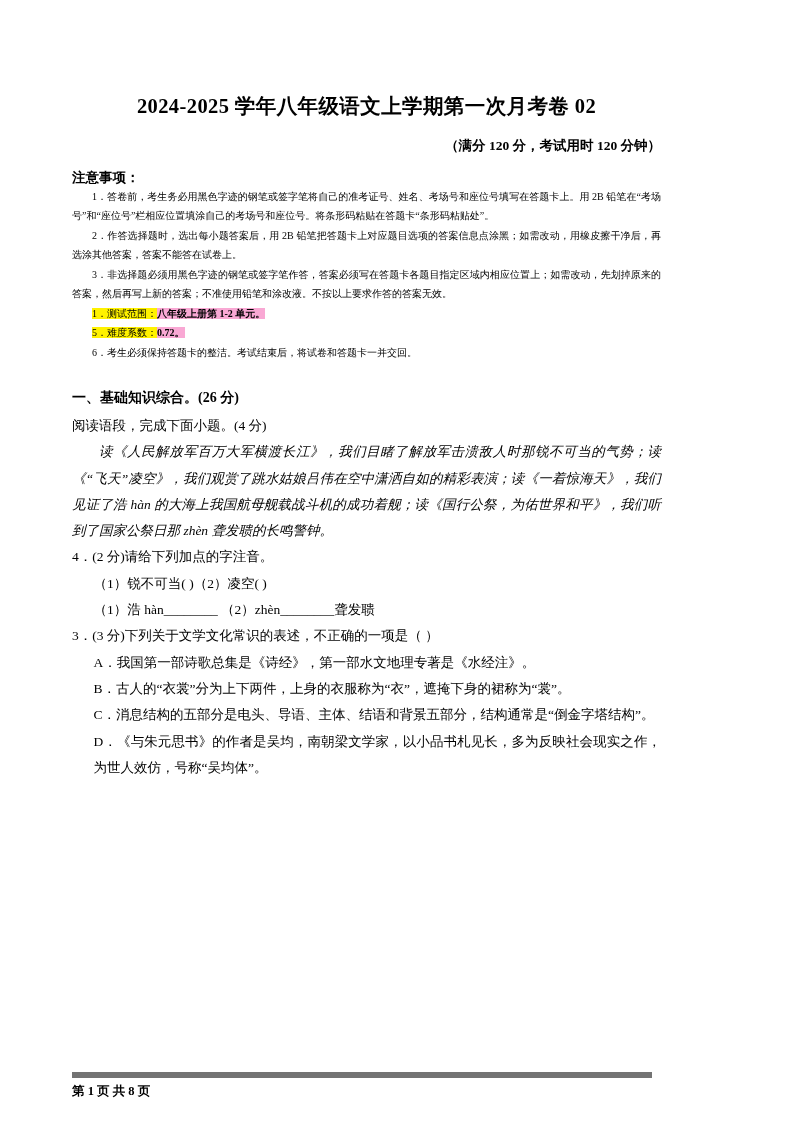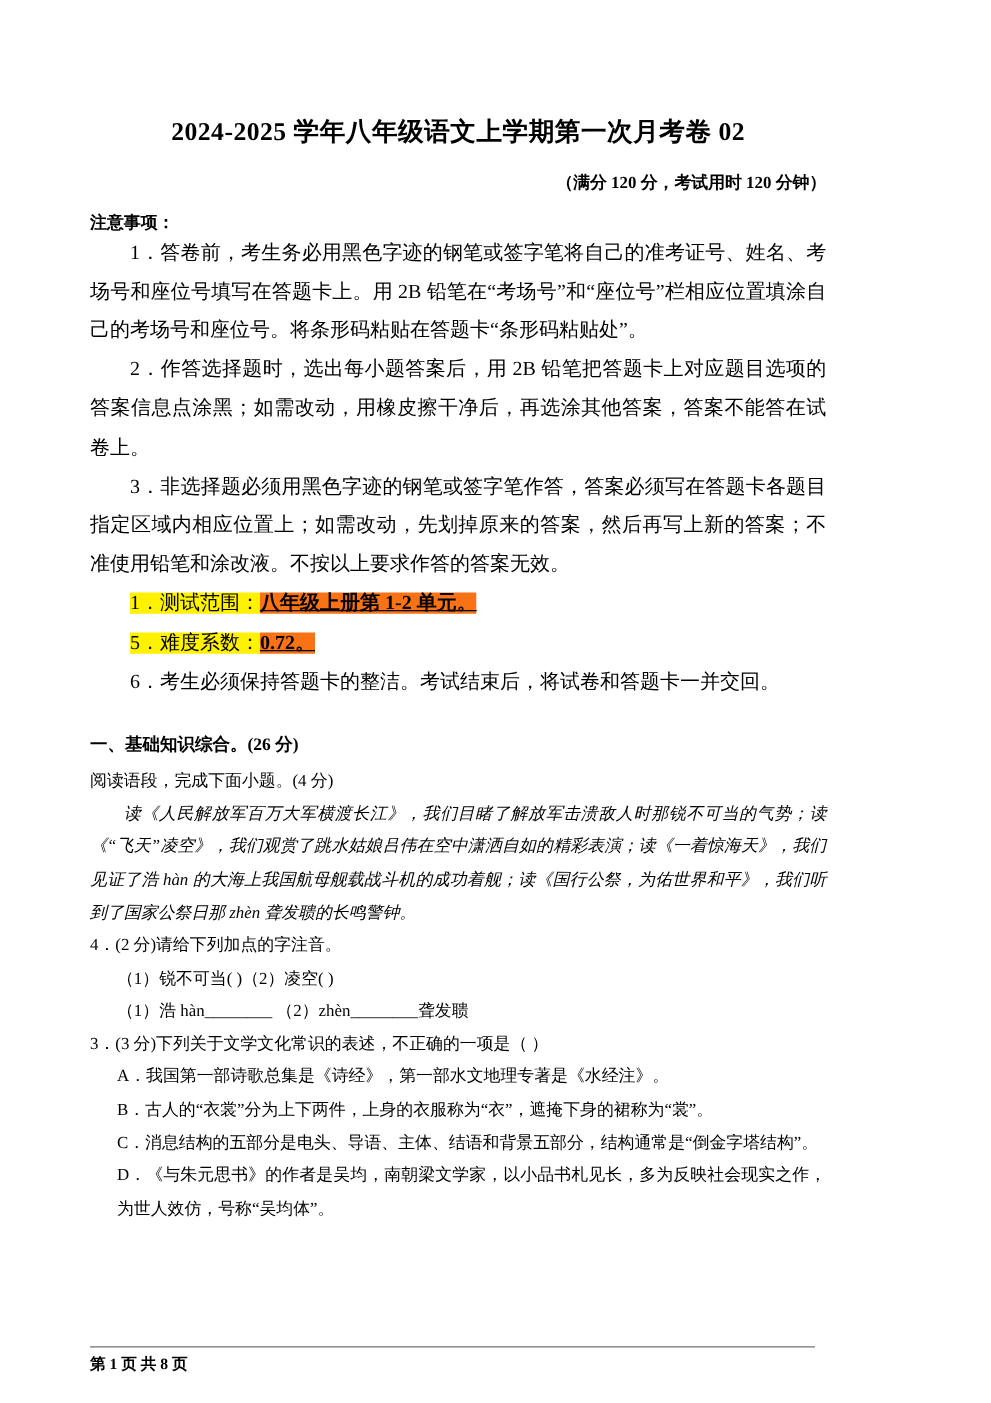--- a/index.html
+++ b/index.html
@@ -35,33 +35,32 @@
     font-size: 13.5px;
     font-weight: bold;
     margin: 16px 0 0 0;
   }
   .notice-heading {
     font-size: 13.5px;
     font-weight: bold;
     margin: 14px 0 0 0;
   }
   p.body-line {
-    font-size: 16px;
+    font-size: 10px;
     line-height: 1.95;
     margin: 0;
     text-align: justify;
     text-justify: inter-ideograph;
   }
   p.indent2 {
     text-indent: 2em;
   }
   .hl {
-    background: #f97316;
+    background: #f9a8d4;
     font-weight: bold;
-    text-decoration: underline;
   }
   .hl-plain {
     background: #fff200;
   }
   .section-gap {
     height: 22px;
   }
   .sec-title {
     font-size: 14px;
     font-weight: bold;
@@ -99,21 +98,21 @@
     line-height: 1.95;
     margin: 0;
     padding-left: 1.6em;
     text-align: justify;
   }
   .footer {
     position: absolute;
     left: 72px;
     right: 72px;
     bottom: 22px;
-    border-top: 1px solid #737373;
+    border-top: 6px solid #737373;
     padding-top: 5px;
     font-size: 12.5px;
     font-weight: bold;
   }
 </style>
 </head>
 <body>
 
 <div class="page">
 

